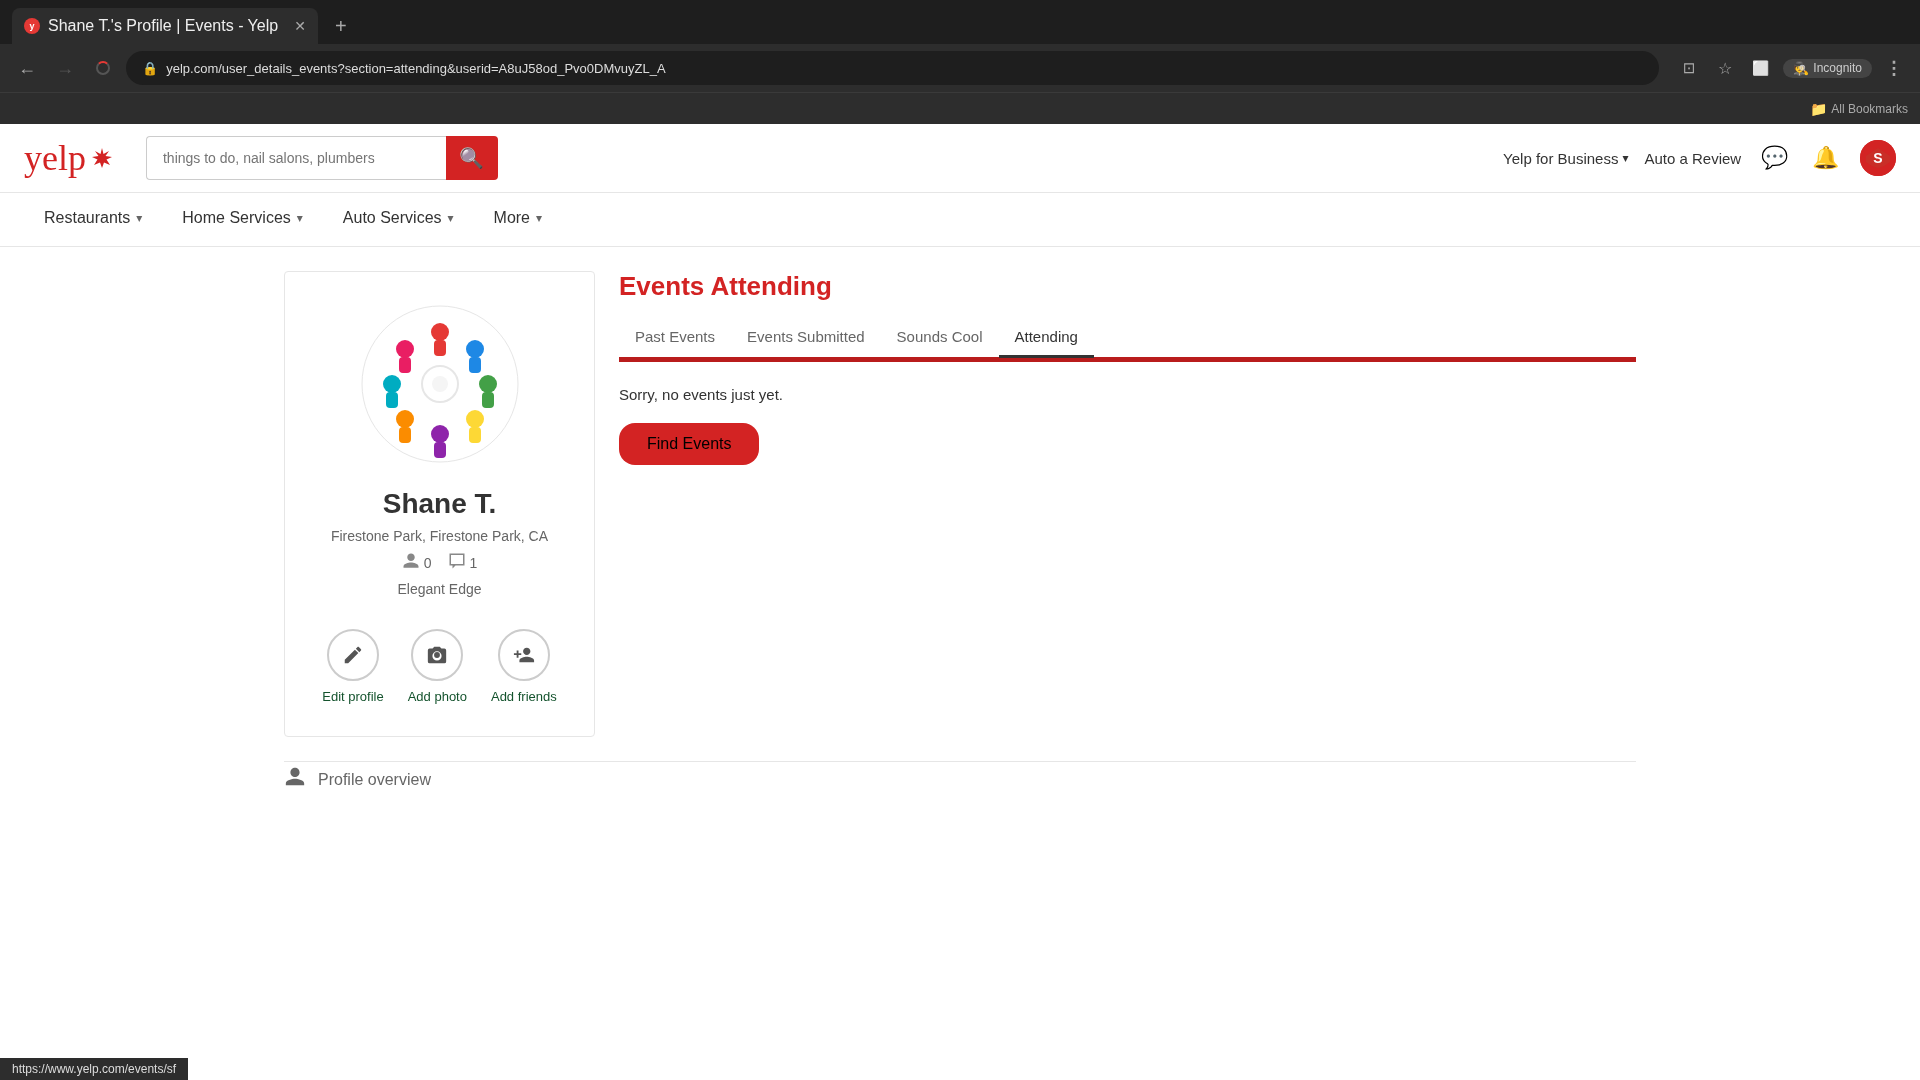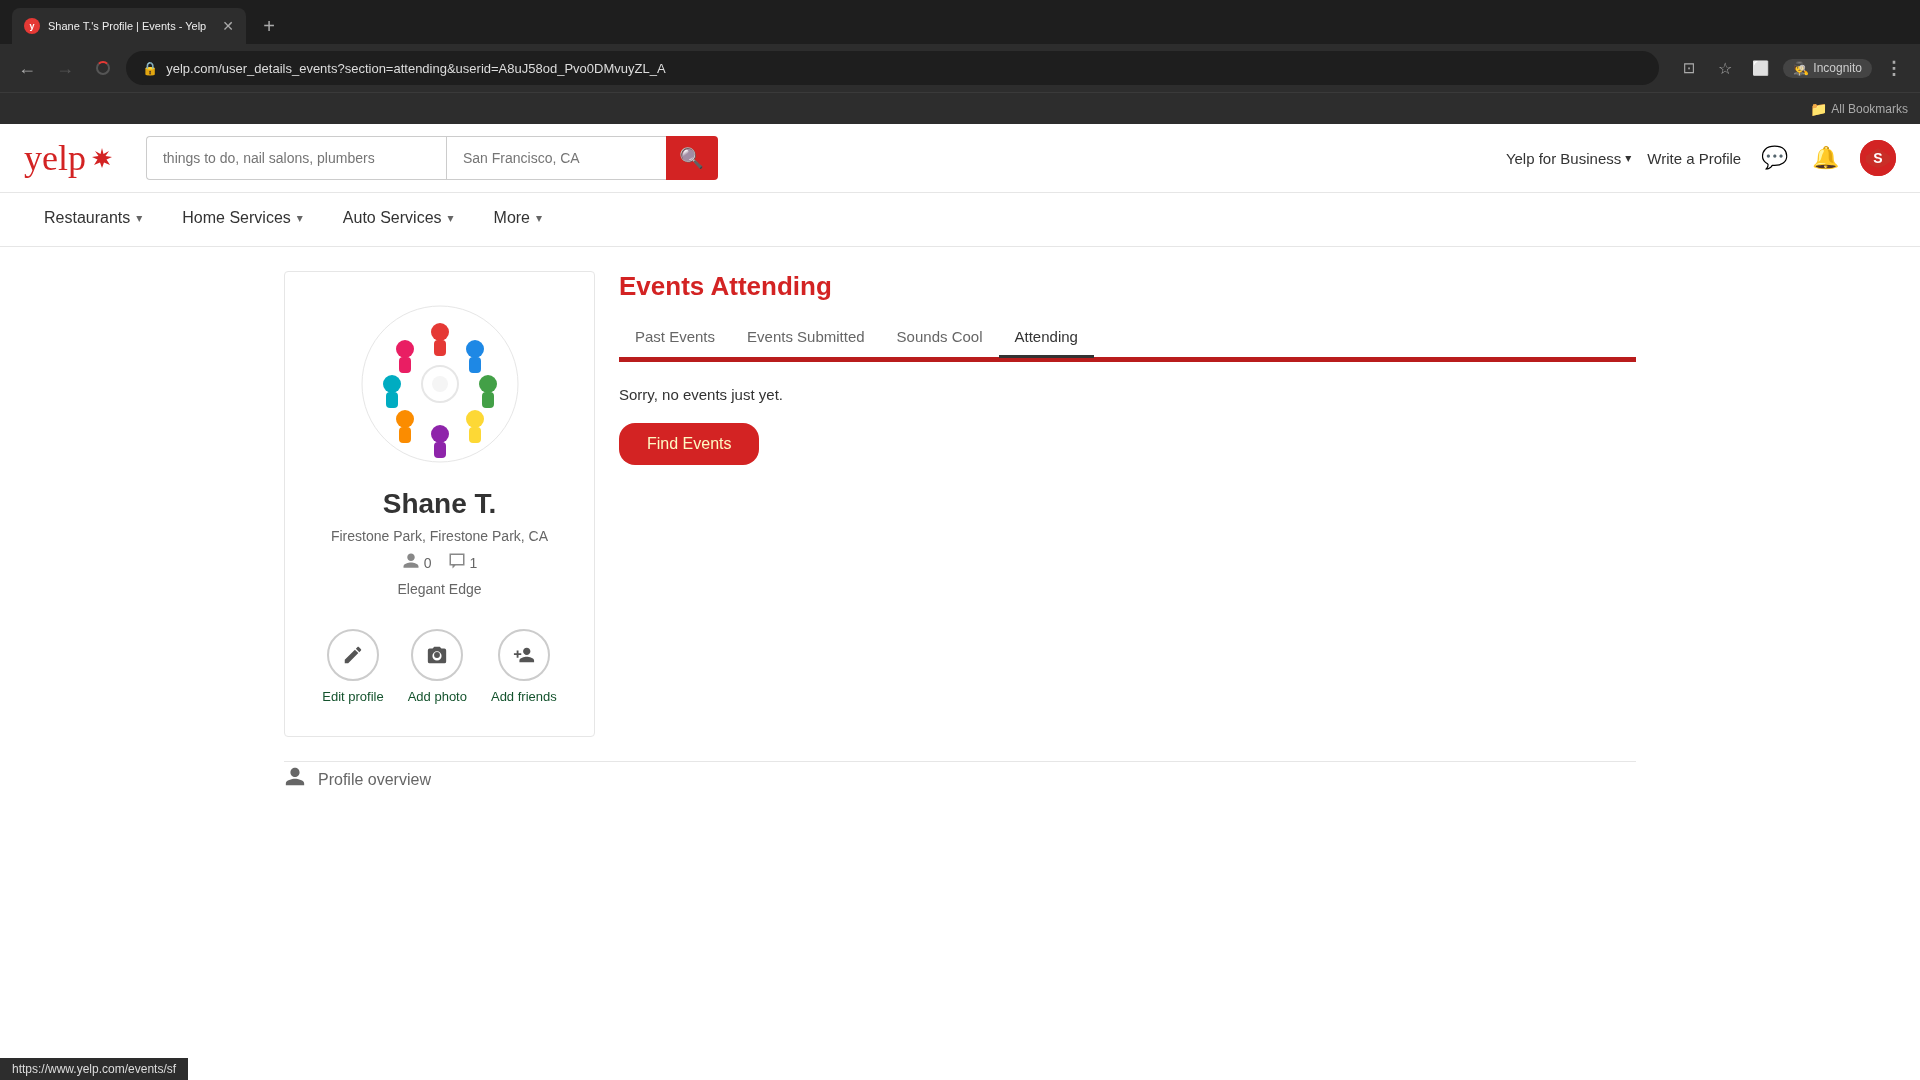--- a/index.html
+++ b/index.html
@@ -3,21 +3,21 @@
   <meta charset="utf-8">
   <style>
     * { margin: 0; padding: 0; box-sizing: border-box; }
     body { font-family: -apple-system, BlinkMacSystemFont, 'Helvetica Neue', Arial, sans-serif; background: #fff; width: 1920px; min-height: 1080px; overflow-x: hidden; }
 
     
     .browser-chrome { background: #2d2d2d; width: 100%; }
     .browser-tab-bar { display: flex; align-items: center; padding: 8px 12px 0; background: #1e1e1e; height: 44px; gap: 8px; }
     .browser-tab { display: flex; align-items: center; background: #2d2d2d; border-radius: 8px 8px 0 0; padding: 0 12px; height: 36px; color: #fff; font-size: 13px; gap: 8px; min-width: 200px; }
     .browser-tab .favicon { width: 16px; height: 16px; background: #e53935; border-radius: 50%; display: flex; align-items: center; justify-content: center; }
-    .browser-tab .tab-title { font-size: 11px; color: #eee; flex: 1; white-space: nowrap; overflow: hidden; text-overflow: ellipsis; }
+    .browser-tab .tab-title { font-size: 16px; color: #eee; flex: 1; white-space: nowrap; overflow: hidden; text-overflow: ellipsis; }
     .browser-tab .tab-close { color: #aaa; font-size: 14px; cursor: pointer; margin-left: 8px; }
     .browser-nav-bar { display: flex; align-items: center; padding: 6px 12px; background: #2d2d2d; height: 48px; gap: 8px; }
     .nav-btn { background: none; border: none; color: #aaa; font-size: 18px; cursor: pointer; padding: 4px; width: 30px; height: 30px; display: flex; align-items: center; justify-content: center; border-radius: 50%; }
     .address-bar { flex: 1; background: #1e1e1e; border-radius: 20px; padding: 6px 16px; display: flex; align-items: center; color: #ddd; font-size: 13px; gap: 8px; height: 34px; }
     .address-bar .url-text { color: #ddd; font-size: 13px; flex: 1; }
     .nav-icons { display: flex; align-items: center; gap: 8px; margin-left: 8px; }
     .nav-icon-btn { background: none; border: none; color: #aaa; font-size: 16px; cursor: pointer; padding: 4px; display: flex; align-items: center; justify-content: center; width: 28px; height: 28px; border-radius: 50%; }
     .incognito-badge { background: #444; color: #ccc; border-radius: 12px; padding: 2px 10px; font-size: 12px; display: flex; align-items: center; gap: 4px; }
     .loading-spinner { width: 14px; height: 14px; border: 2px solid #555; border-top-color: #e53935; border-radius: 50%; animation: spin 0.8s linear infinite; }
     @keyframes spin { to { transform: rotate(360deg); } }
@@ -63,21 +63,21 @@
     .action-icon-circle { width: 52px; height: 52px; border-radius: 50%; border: 2px solid #ccc; display: flex; align-items: center; justify-content: center; font-size: 22px; color: #555; }
     .action-label { font-size: 13px; color: #14532d; }
 
     
     .events-section { flex: 1; }
     .events-title { font-size: 26px; font-weight: bold; color: #d32323; margin-bottom: 16px; }
     .events-tabs { display: flex; border-bottom: 5px solid #b91c1c; margin-bottom: 24px; }
     .events-tab { padding: 10px 16px; font-size: 15px; color: #666; cursor: pointer; border-bottom: 3px solid transparent; margin-bottom: -1px; }
     .events-tab.active { color: #333; border-bottom: 3px solid #333; font-weight: 500; }
     .no-events-text { font-size: 15px; color: #333; margin-bottom: 20px; }
-    .find-events-btn { background: #d32323; color: #fef9c3; border: none; padding: 12px 28px; font-size: 16px; border-radius: 16px; cursor: pointer; font-weight: 500; }
+    .find-events-btn { background: #d32323; color: #000000; border: none; padding: 12px 28px; font-size: 16px; border-radius: 16px; cursor: pointer; font-weight: 500; }
 
     
     .profile-overview-section { padding: 0 24px 16px; max-width: 1400px; margin: 0 auto; }
     .profile-overview-item { display: flex; align-items: center; gap: 12px; padding: 4px 0; border-top: 1px solid #e6e6e6; }
     .overview-label { font-size: 16px; color: #666; }
 
     
     .status-bar { position: fixed; bottom: 0; left: 0; background: #2d2d2d; color: #ddd; font-size: 12px; padding: 4px 12px; z-index: 100; }
   </style>
 </head>
@@ -139,33 +139,32 @@
     <div class="yelp-logo">
       <span class="yelp-logo-text">yelp</span>
 
       <svg width="24" height="24" viewBox="0 0 24 24" fill="#d32323">
         <path d="M12 2 L13.5 8 L19 5 L15.5 10 L22 11 L16.5 13.5 L20 19 L14 16.5 L12 22 L10 16.5 L4 19 L7.5 13.5 L2 11 L8.5 10 L5 5 L10.5 8 Z"></path>
       </svg>
     </div>
 
     <div class="search-form">
       <input class="search-input" type="text" placeholder="things to do, nail salons, plumbers" style="">
-      <input class="location-input" type="text" placeholder="San Francisco, CA" style="">
       <button class="search-btn">
         <span style="font-size:20px; color:#fff;">🔍</span>
       </button>
     </div>
 
     <div class="header-actions">
       <div class="yelp-for-biz">
         <span>Yelp for Business</span>
         <span style="font-size:12px;">▾</span>
       </div>
       <div class="write-review">
-        <span>Write a Profile</span>
+        <span>Auto a Review</span>
       </div>
       <button class="header-icon-btn">
         <span>💬</span>
       </button>
       <button class="header-icon-btn">
         <span>🔔</span>
       </button>
       <div class="user-avatar">
         <svg width="36" height="36" viewBox="0 0 36 36" fill="none">
           <circle cx="18" cy="18" r="18" fill="#d32323"></circle>

